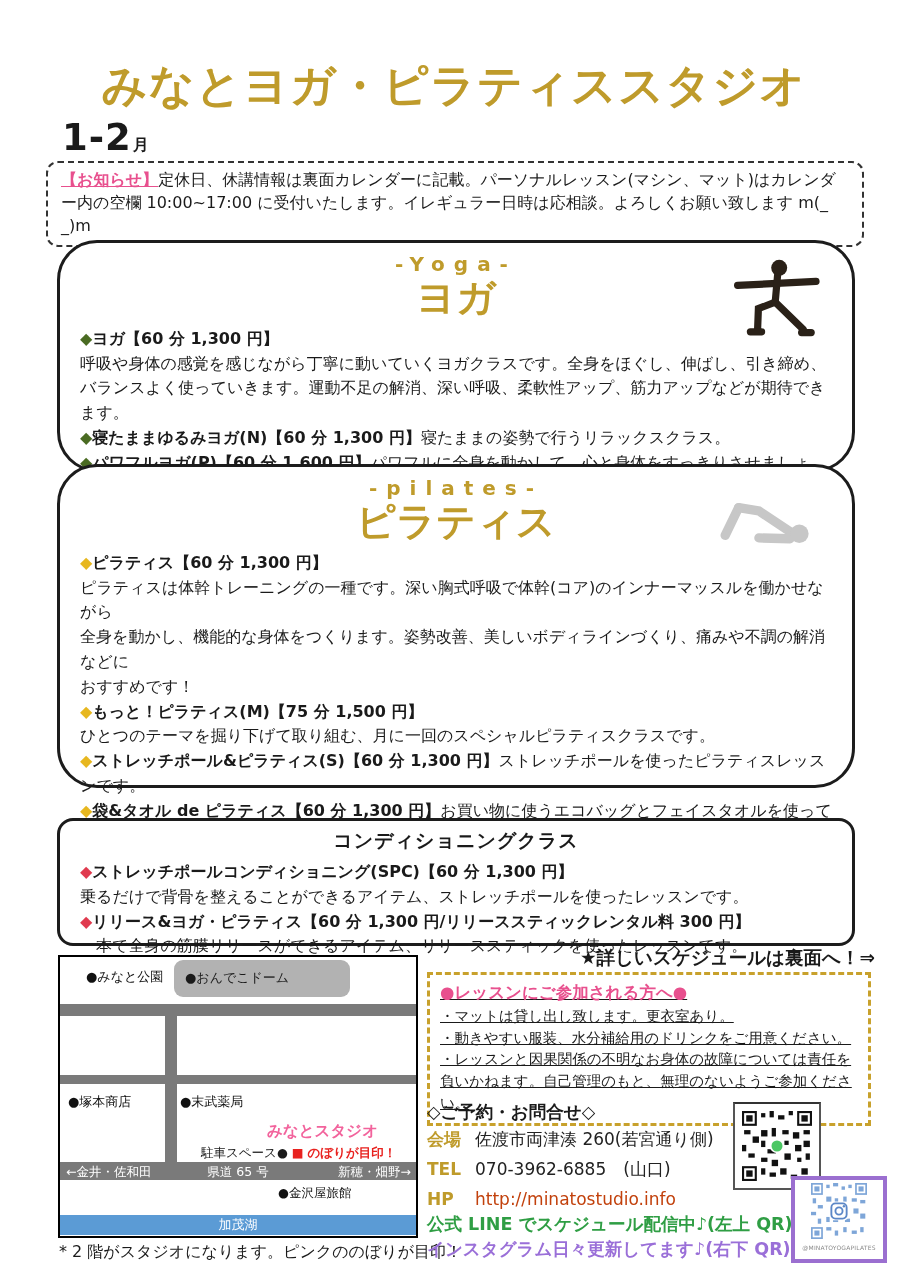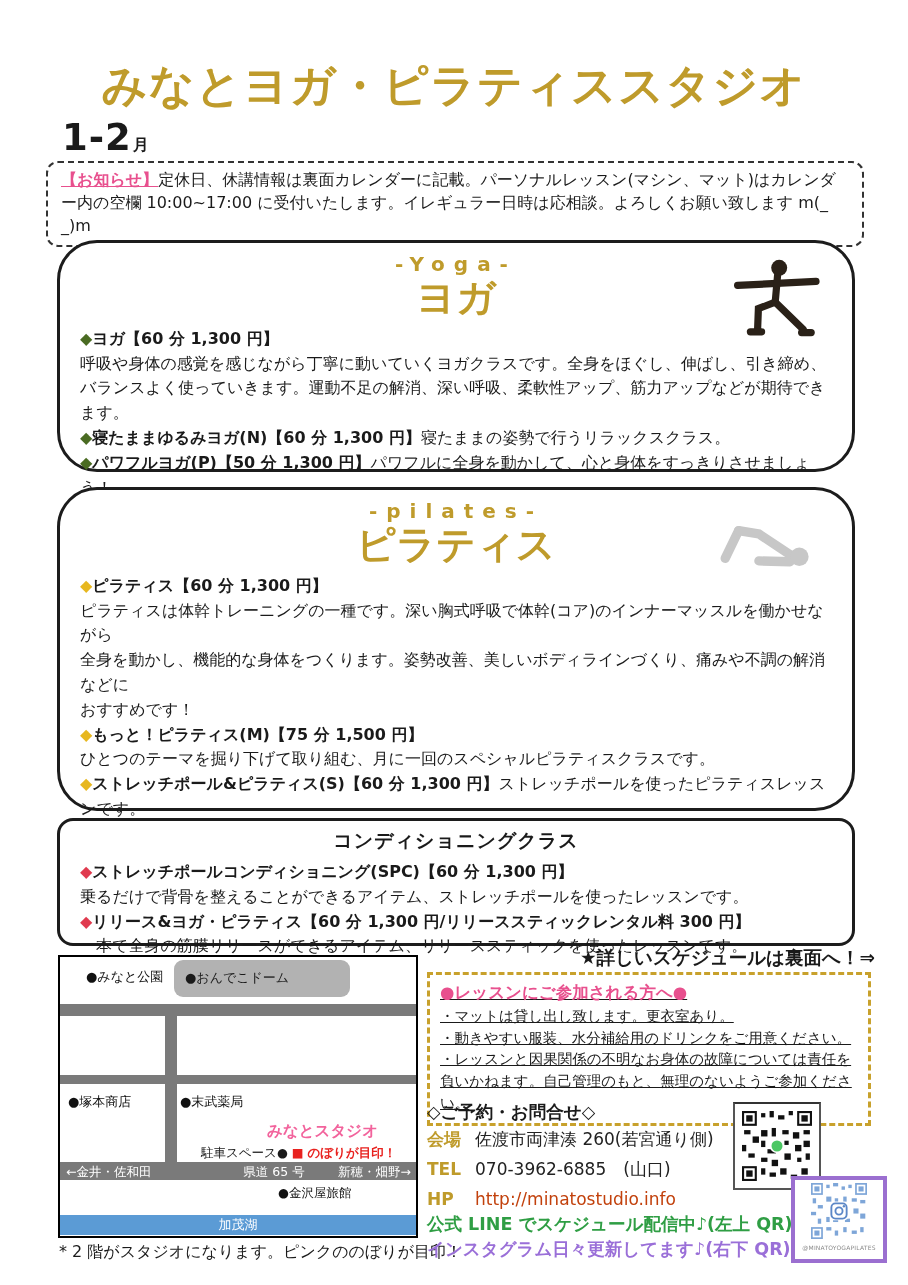--- a/index.html
+++ b/index.html
@@ -23,21 +23,21 @@
   .panel-tag{text-align:center;font-size:20px;font-weight:bold;color:#bf9b2b;letter-spacing:9px;margin-top:9px;}
   .panel-title{text-align:center;font-size:39px;font-weight:bold;color:#bf9b2b;line-height:1.15;}
   .panel-body{margin:6px 4px 0;font-size:16px;line-height:1.55;}
   .ln{margin:0;}
   .hd{font-weight:bold;}
   .dia{font-weight:bold;}
   .dia.green{color:#4a6b22;}
   .dia.gold{color:#e7b71f;}
   .dia.red{color:#e03a4e;}
   .yoga-panel{top:240px;height:226px;}
-  .pilates-panel{top:487px;height:318px;}
+  .pilates-panel{top:464px;height:318px;}
   .cond-panel{top:818px;height:122px;border-radius:16px;}
   .cond-title{text-align:center;font-size:19px;font-weight:bold;margin-top:7px;letter-spacing:1px;}
   .pose-icon{position:absolute;}
   .warrior{right:28px;top:16px;}
   .bridge{right:24px;top:18px;}
 
   
   .sched-note{left:420px;top:945px;width:455px;text-align:right;font-size:18.5px;font-weight:bold;white-space:nowrap;}
   .part-box{left:427px;top:972px;width:418px;border:3px dashed #c8a12c;padding:6px 10px 8px;font-size:14.5px;line-height:1.5;text-decoration:underline;}
   .part-title{color:#e8508e;font-weight:bold;font-size:16.5px;margin:0 0 2px;}
@@ -60,21 +60,21 @@
   .map{left:58px;top:955px;width:356px;height:279px;border:2px solid #000;background:#fff;overflow:hidden;}
   .map .lbl{position:absolute;font-size:13px;color:#111;white-space:nowrap;}
   .dome{position:absolute;left:114px;top:3px;width:176px;height:37px;background:#b2b2b2;border-radius:9px;}
   .dome span{position:absolute;left:11px;top:9px;font-size:13px;}
   .road-h{position:absolute;left:0;width:100%;background:#7a7a7a;}
   .road1{top:47px;height:12px;}
   .road2{top:118px;height:9px;}
   .road3{top:205px;height:18px;color:#fff;font-size:12.5px;}
   .road-v{position:absolute;left:105px;top:59px;width:12px;height:146px;background:#7a7a7a;}
   .road3 .w{position:absolute;left:6px;top:2px;}
-  .road3 .c{position:absolute;left:0;width:100%;text-align:center;top:2px;padding-left:36px;}
+  .road3 .c{position:absolute;left:0;width:100%;text-align:center;top:2px;}
   .road3 .e{position:absolute;right:5px;top:2px;}
   .studio-lbl{position:absolute;left:207px;top:164px;font-size:15.5px;font-weight:bold;color:#f2639c;white-space:nowrap;}
   .parking-row{position:absolute;left:141px;top:188px;font-size:12.5px;white-space:nowrap;}
   .red{color:#e8221f;font-weight:bold;}
   .lake{position:absolute;left:0;bottom:1px;width:100%;height:20px;background:#5b9bd5;color:#fff;text-align:center;font-size:13px;line-height:20px;}
   .footnote{left:59px;top:1242px;font-size:16px;}
 </style>
 </head>
 <body>
 
@@ -100,21 +100,21 @@
       <line x1="28" y1="91" x2="42" y2="91"></line>
       <line x1="92" y1="92" x2="104" y2="92"></line>
     </g>
     <circle cx="64" cy="11" r="10" fill="#2a2118"></circle>
   </svg>
   <div class="panel-body">
     <p class="ln"><span class="dia green">◆</span><span class="hd">ヨガ【60 分 1,300 円】</span></p>
     <p class="ln"><span>呼吸や身体の感覚を感じながら丁寧に動いていくヨガクラスです。全身をほぐし、伸ばし、引き締め、</span></p>
     <p class="ln"><span>バランスよく使っていきます。運動不足の解消、深い呼吸、柔軟性アップ、筋力アップなどが期待できます。</span></p>
     <p class="ln"><span class="dia green">◆</span><span class="hd">寝たままゆるみヨガ(N)【60 分 1,300 円】</span><span>寝たままの姿勢で行うリラックスクラス。</span></p>
-    <p class="ln"><span class="dia green">◆</span><span class="hd">パワフルヨガ(P)【50 分 1,300 円】</span><span>パワフルに全身を動かして、心と身体をすっきりさせましょう！</span></p>
+    <p class="ln"><span class="dia green">◆</span><span class="hd">パワフルヨガ(P)【60 分 1,600 円】</span><span>パワフルに全身を動かして、心と身体をすっきりさせましょう！</span></p>
     <p class="ln"><span class="dia green">◆</span><span class="hd">リラックス&amp;キャンドルヨガ(RC)【70 分 1,500 円】</span><span>キャンドルを灯した幻想的な空間でヨガを楽しみます。</span></p>
   </div>
 </div>
 
 <div class="abs panel rounded pilates-panel">
   <div class="panel-tag">-pilates-</div>
   <div class="panel-title">ピラティス</div>
   <svg class="pose-icon bridge" width="118" height="62" viewBox="0 0 140 70">
     <g stroke="#c7c7c7" stroke-width="11" stroke-linecap="round" fill="none">
       <path d="M18,58 L34,25"></path>

